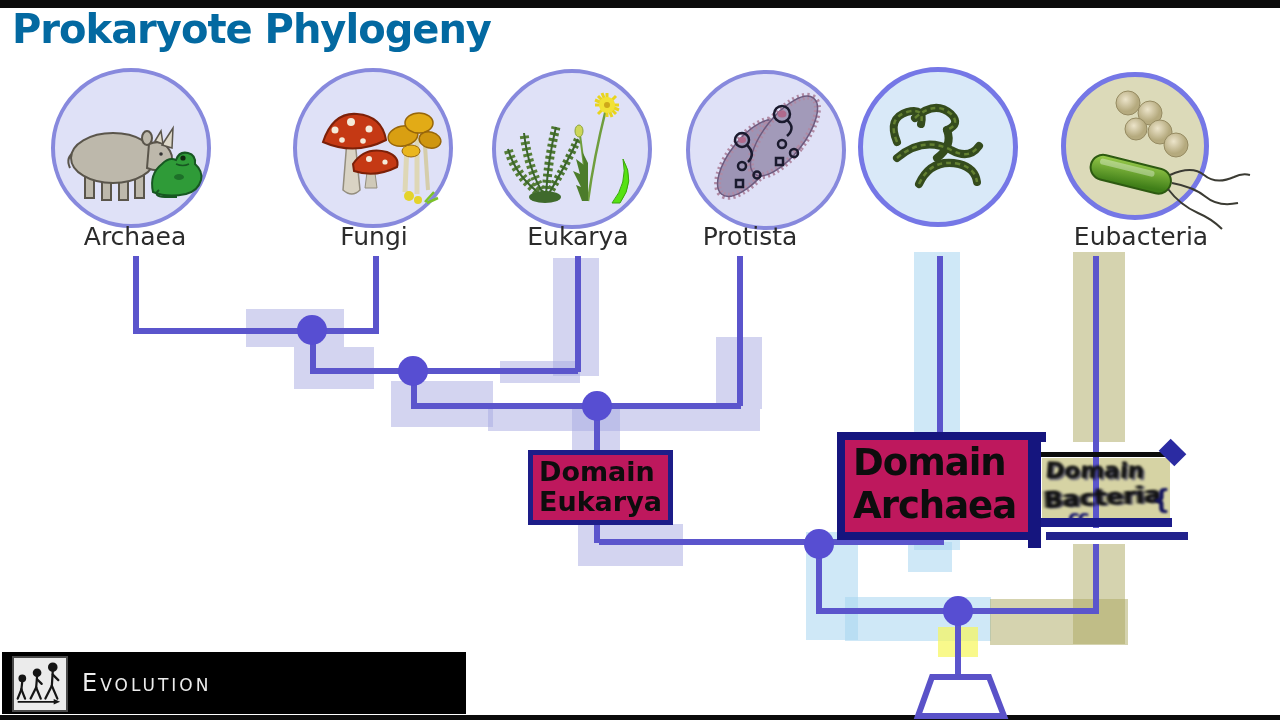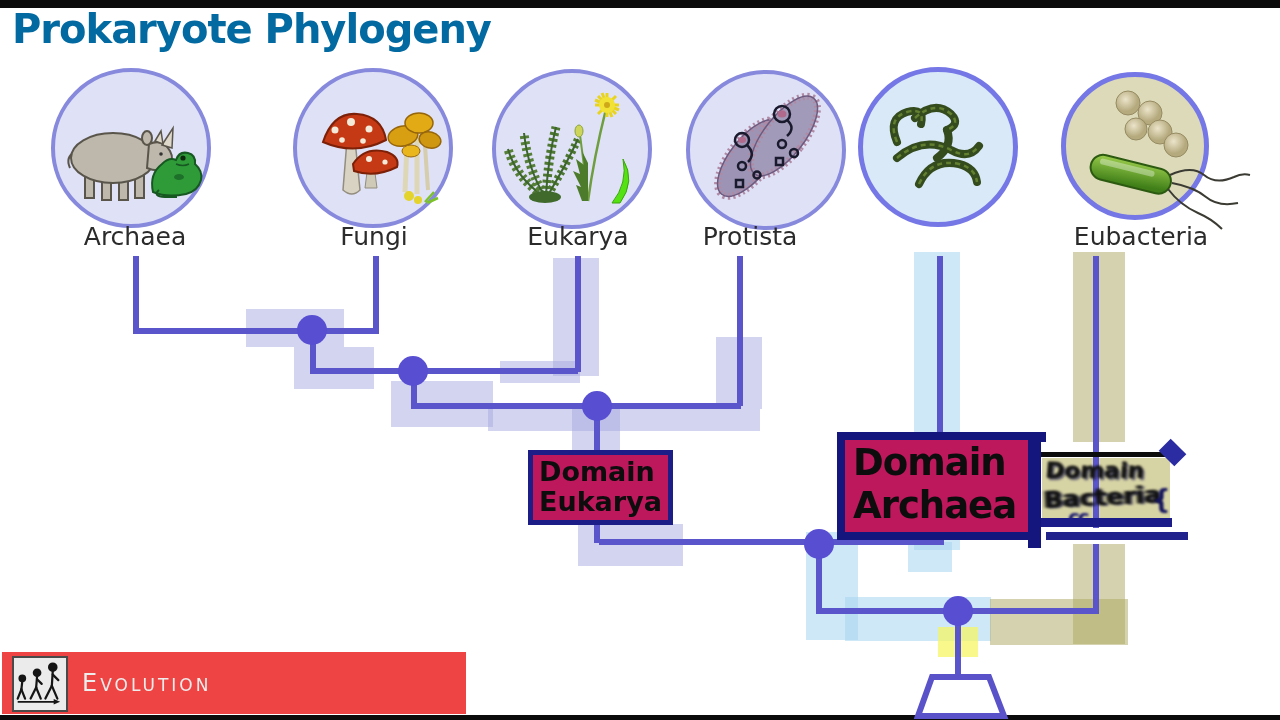--- a/index.html
+++ b/index.html
@@ -88,21 +88,21 @@
         text-shadow:2px 2px 0 rgba(40,40,90,.6),-1px -1px 0 rgba(0,0,0,.75);}
   #g-t2{left:1044px;top:483px;font-weight:bold;font-size:25px;color:#101010;
         transform:scaleY(0.92) rotate(-3deg);filter:blur(1.4px);
         text-shadow:2px 1px 0 rgba(20,20,70,.65),-2px 0 0 rgba(0,0,0,.6);}
   #g-f1{left:1152px;top:484px;font-weight:bold;font-size:26px;color:#14145e;filter:blur(1px);}
   #g-f2{left:1068px;top:505px;font-weight:bold;font-size:20px;color:#1a1a70;filter:blur(1.2px);letter-spacing:-2px;}
   #g-bar1{left:1036px;top:518px;width:136px;height:9px;background:#1b1b8a;}
   #g-bar2{left:1046px;top:532px;width:142px;height:8px;background:#22228c;}
   #g-leftbar{left:1028px;top:436px;width:13px;height:112px;background:#15157e;}
   
-  #banner{position:absolute;left:2px;top:652px;width:464px;height:62px;background:#ef4444;z-index:6;}
+  #banner{position:absolute;left:2px;top:652px;width:464px;height:62px;background:#000000;z-index:6;}
   #walkbox{position:absolute;left:10px;top:4px;width:52px;height:52px;background:#ebebeb;border:2px solid #4a4a4a;}
   #brand{position:absolute;left:80px;top:0;height:62px;line-height:62px;color:#ededed;
          font-variant:small-caps;font-size:24px;letter-spacing:3px;font-weight:500;}
 </style>
 </head>
 <body>
 
 <div id="stage">
 
   <div class="topbar"></div>

